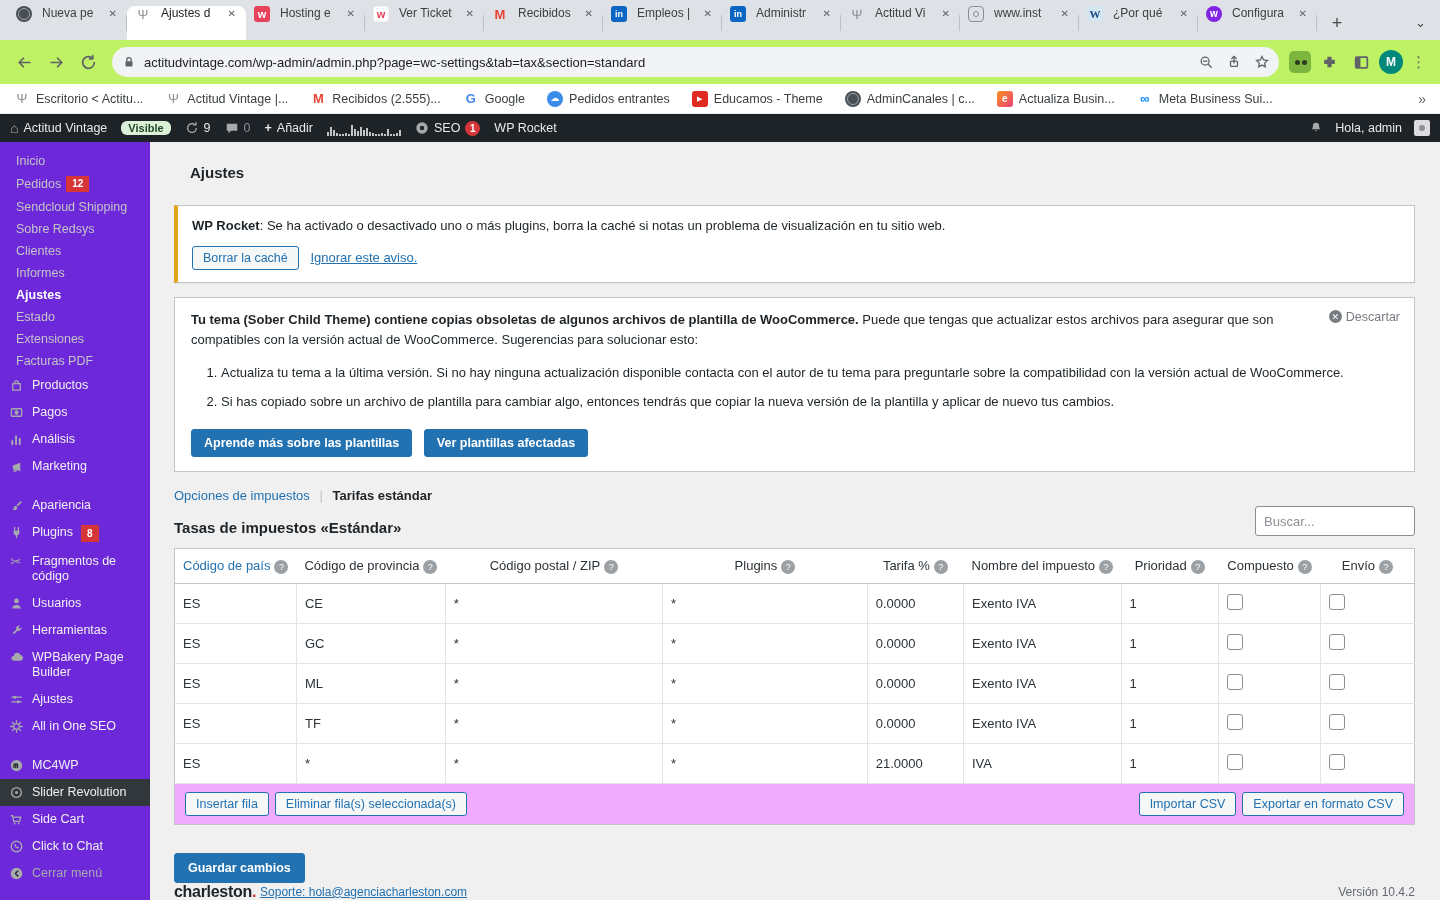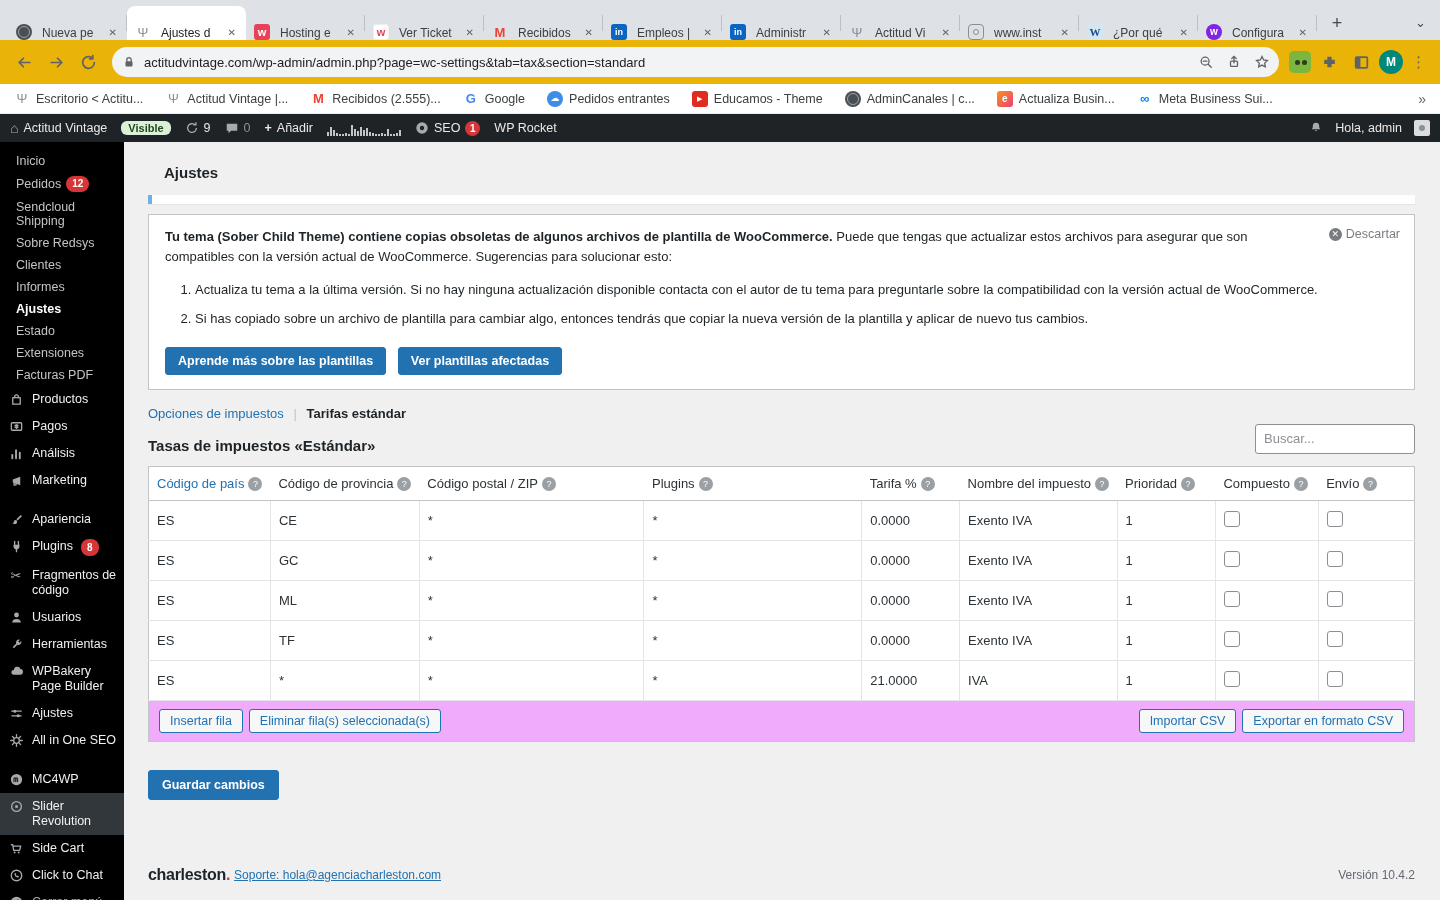--- a/index.html
+++ b/index.html
@@ -1,20 +1,20 @@
 <!DOCTYPE html>
 <html><head>
 <meta charset="utf-8">
 <style>
   * { margin:0; padding:0; box-sizing:border-box; }
   html,body { width:1440px; height:900px; overflow:hidden; font-family:"Liberation Sans", sans-serif; background:#f0f0f1; }
 
   
   .tabstrip { height:40px; background:#dee1e6; display:flex; align-items:flex-end; padding:0 8px; position:relative; }
-  .tab { width:119px; height:34px; display:flex; align-items:flex-end; gap:10px; padding:0 8px; border-radius:8px 8px 0 0;
+  .tab { width:119px; height:34px; display:flex; align-items:flex-start; gap:10px; padding:0 8px; border-radius:8px 8px 0 0;
          font-size:12px; color:#3c4043; position:relative; cursor:default; }
   .tab .sep { position:absolute; right:0; top:9px; height:16px; width:1px; background:#9aa0a6; opacity:.5; }
   .tab.active { background:#ffffff; color:#202124; }
   .tab-title { flex:1; white-space:nowrap; overflow:hidden; }
   .tab-close { font-size:10px; color:#5f6368; padding:2px; flex:0 0 auto; }
   .newtab-btn { width:28px; height:28px; border:none; background:transparent; font-size:18px; color:#45474a; margin:0 0 3px 6px; border-radius:50%; }
   .strip-chevron { position:absolute; right:14px; bottom:10px; color:#45474a; font-size:13px; }
 
   
   .fv { width:16px; height:16px; flex:0 0 auto; display:inline-flex; align-items:center; justify-content:center;
@@ -30,21 +30,21 @@
   .fv-ig .ig-lens { width:6px; height:6px; border:1.5px solid #8a8f94; border-radius:50%; }
   .fv-wiki { background:#d4e6f1; color:#1a4b8c; font-weight:bold; font-family:"Liberation Serif",serif; font-size:11px; }
   .fv-wp { background:#8224e3; color:#fff; border-radius:50%; font-weight:bold; font-size:10px; }
   .fv-g { color:#4285f4; font-weight:bold; font-size:13px; }
   .fv-sc { background:#3c8dea; color:#fff; border-radius:50%; font-size:9px; }
   .fv-edu { background:#e02b20; color:#fff; font-size:7px; }
   .fv-ec { background:linear-gradient(135deg,#f7921e,#ec3f7a); color:#fff; font-weight:bold; font-size:10px; }
   .fv-meta { color:#0082fb; font-weight:bold; font-size:13px; }
 
   
-  .toolbar { height:44px; background:#eab308; display:flex; align-items:center; padding:0 10px; gap:4px; }
+  .toolbar { height:44px; background:#bef264; display:flex; align-items:center; padding:0 10px; gap:4px; }
   .nav-ic { width:28px; height:28px; display:flex; align-items:center; justify-content:center; color:#5f6368; border-radius:50%; }
   .nav-ic svg { width:17px; height:17px; stroke:#5f6368; stroke-width:1.6; fill:none; stroke-linecap:round; stroke-linejoin:round; }
   .omnibox { flex:1; height:30px; background:#f1f3f4; border-radius:15px; display:flex; align-items:center; padding:0 10px; margin:0 6px; gap:8px; }
   .omnibox svg { width:14px; height:14px; stroke:#5f6368; stroke-width:1.5; fill:none; stroke-linecap:round; }
   .url-text { flex:1; font-size:13px; color:#202124; white-space:nowrap; overflow:hidden; }
   .pill-actions { display:flex; gap:14px; align-items:center; }
   .ext-green { width:22px; height:22px; border-radius:5px; background:#7cb63f; display:flex; align-items:center; justify-content:center; }
   .ext-green .glasses { width:5px; height:5px; background:#2d3b1f; border-radius:50%; box-shadow:7px 0 0 #2d3b1f; position:relative; left:-3px; }
   .avatar-chip { width:24px; height:24px; border-radius:50%; background:#00897b; color:#fff; font-size:12px; font-weight:bold;
                  display:flex; align-items:center; justify-content:center; }
@@ -64,24 +64,24 @@
   .ab-dim { color:#8d9196; }
   .seo-badge { background:#d63638; color:#fff; width:15px; height:15px; border-radius:50%; font-size:10px; display:inline-flex; align-items:center; justify-content:center; font-weight:bold; }
   .sparkline { display:flex; align-items:flex-end; gap:1px; height:15px; }
   .sparkline i { width:2px; background:#c3c4c7; display:block; }
   .ab-right { margin-left:auto; display:flex; align-items:center; gap:12px; }
   .ab-avatar { width:16px; height:16px; background:#dcdcde; border-radius:2px; display:flex; align-items:flex-end; justify-content:center; overflow:hidden; }
   .ab-avatar::before { content:""; width:6px; height:6px; background:#8c8f94; border-radius:50%; position:relative; top:-5px; }
 
   
   .workspace { display:flex; height:758px; }
-  .sidebar { width:124px; background:#000000; flex:0 0 auto; padding-top:8px; color:#c3c4c7; overflow:hidden; }
+  .sidebar { width:150px; background:#6d28d9; flex:0 0 auto; padding-top:8px; color:#c3c4c7; overflow:hidden; }
   .sm-item { font-size:12.5px; padding:4px 0 4px 16px; line-height:14px; display:flex; align-items:center; gap:5px; }
   .sm-item.current { color:#fff; font-weight:bold; }
-  .badge-pill { background:#d63638; color:#fff; border-radius:8px; font-size:10px; padding:1px 6px; font-weight:bold; }
+  .badge-pill { background:#d63638; color:#fff; border-radius:0; font-size:10px; padding:1px 6px; font-weight:bold; }
   .menu-item { display:flex; align-items:flex-start; gap:8px; padding:6px 6px 6px 8px; font-size:12.5px; color:#f0f0f1; line-height:15px; }
   .menu-item .mi-ico { width:16px; height:16px; flex:0 0 auto; color:#a7aaad; display:flex; align-items:center; justify-content:center; margin-top:-1px; }
   .menu-item .mi-ico svg { width:15px; height:15px; stroke:currentColor; fill:none; stroke-width:1.4; stroke-linecap:round; stroke-linejoin:round; }
   .menu-item.gap { margin-top:12px; }
   .menu-item.highlight { background:#32373c; }
   .menu-item.muted { color:#a7aaad; }
   .gly { font-size:13px; line-height:1; }
 
   
   .content { flex:1; background:#f0f0f1; padding:20px 25px 12px 24px; display:flex; flex-direction:column; overflow:hidden; }
@@ -100,21 +100,21 @@
   .btn-primary { background:#2271b1; border:1px solid #2271b1; color:#fff; font-size:12.5px; font-weight:bold; padding:6px 12px; border-radius:3px; margin-right:8px; font-family:inherit; }
   .subnav { font-size:13px; margin:4px 0 16px 0; color:#646970; }
   .subnav a { color:#2271b1; text-decoration:none; }
   .subnav b { color:#1d2327; }
   .section-row { display:flex; align-items:flex-end; justify-content:space-between; margin-bottom:12px; }
   .section-title { font-size:15px; font-weight:bold; color:#1d2327; }
   .search-input { width:160px; height:30px; border:1px solid #8c8f94; border-radius:3px; padding:0 8px; font-size:13px; font-family:inherit; color:#2c3338; background:#fff; margin-top:-14px; }
   .search-input::placeholder { color:#8c8f94; }
 
   table.tax { width:100%; border-collapse:collapse; background:#fff; border:1px solid #c3c4c7; font-size:13px; }
-  table.tax th { text-align:left; font-weight:normal; color:#2c3338; padding:9px 8px; border-bottom:1px solid #c3c4c7; white-space:nowrap; }
+  table.tax th { text-align:center; font-weight:normal; color:#2c3338; padding:9px 8px; border-bottom:1px solid #c3c4c7; white-space:nowrap; }
   table.tax th:first-child { color:#2271b1; }
   table.tax td { padding:10px 8px; border-right:1px solid #e2e4e7; border-bottom:1px solid #e2e4e7; color:#2c3338; height:36px; }
   table.tax td:last-child { border-right:none; }
   .help-tip { display:inline-flex; width:14px; height:14px; border-radius:50%; background:#9ba0a5; color:#fff; font-size:9px; align-items:center; justify-content:center; margin-left:4px; vertical-align:middle; }
   .cb { width:16px; height:16px; border:1px solid #8c8f94; border-radius:3px; background:#fff; display:inline-block; }
   .table-footer { background:#f0abfc; border:1px solid #c3c4c7; border-top:none; padding:8px 10px; display:flex; gap:6px; }
   .tf-right { margin-left:auto; display:flex; gap:6px; }
   .save-btn { align-self:flex-start; margin-top:28px; background:#2271b1; color:#fff; border:1px solid #2271b1; font-weight:bold; font-size:12.5px; padding:7px 13px; border-radius:3px; font-family:inherit; }
 
   .page-footer { margin-top:auto; display:flex; align-items:center; font-size:12px; color:#646970; padding-bottom:4px; }
@@ -545,20 +545,25 @@
         </span>
         <span>Cerrar menú</span>
       </div>
     </aside>
 
   <main class="content">
     <h1 class="page-title">Ajustes</h1>
 
     <div class="partial-notice"></div>
 
+    <div class="notice">
+      <p><b>WP Rocket</b><span>: Se ha activado o desactivado uno o más plugins, borra la caché si notas un problema de visualización en tu sitio web.</span></p>
+      <button class="btn-secondary">Borrar la caché</button>
+      <a class="link" href="#" style="margin-left:8px">Ignorar este aviso.</a>
+    </div>
 
     <div class="theme-notice">
       <a class="dismiss" href="#">
         <span class="dx">✕</span>
         <span>Descartar</span>
       </a>
       <p><b>Tu tema (Sober Child Theme) contiene copias obsoletas de algunos archivos de plantilla de WooCommerce.</b><span> Puede que tengas que actualizar estos archivos para asegurar que son compatibles con la versión actual de WooCommerce. Sugerencias para solucionar esto:</span></p>
       <ol id="theme-steps">
           <li>Actualiza tu tema a la última versión. Si no hay ninguna actualización disponible contacta con el autor de tu tema para preguntarle sobre la compatibilidad con la versión actual de WooCommerce.</li>
           <li>Si has copiado sobre un archivo de plantilla para cambiar algo, entonces tendrás que copiar la nueva versión de la plantilla y aplicar de nuevo tus cambios.</li>

